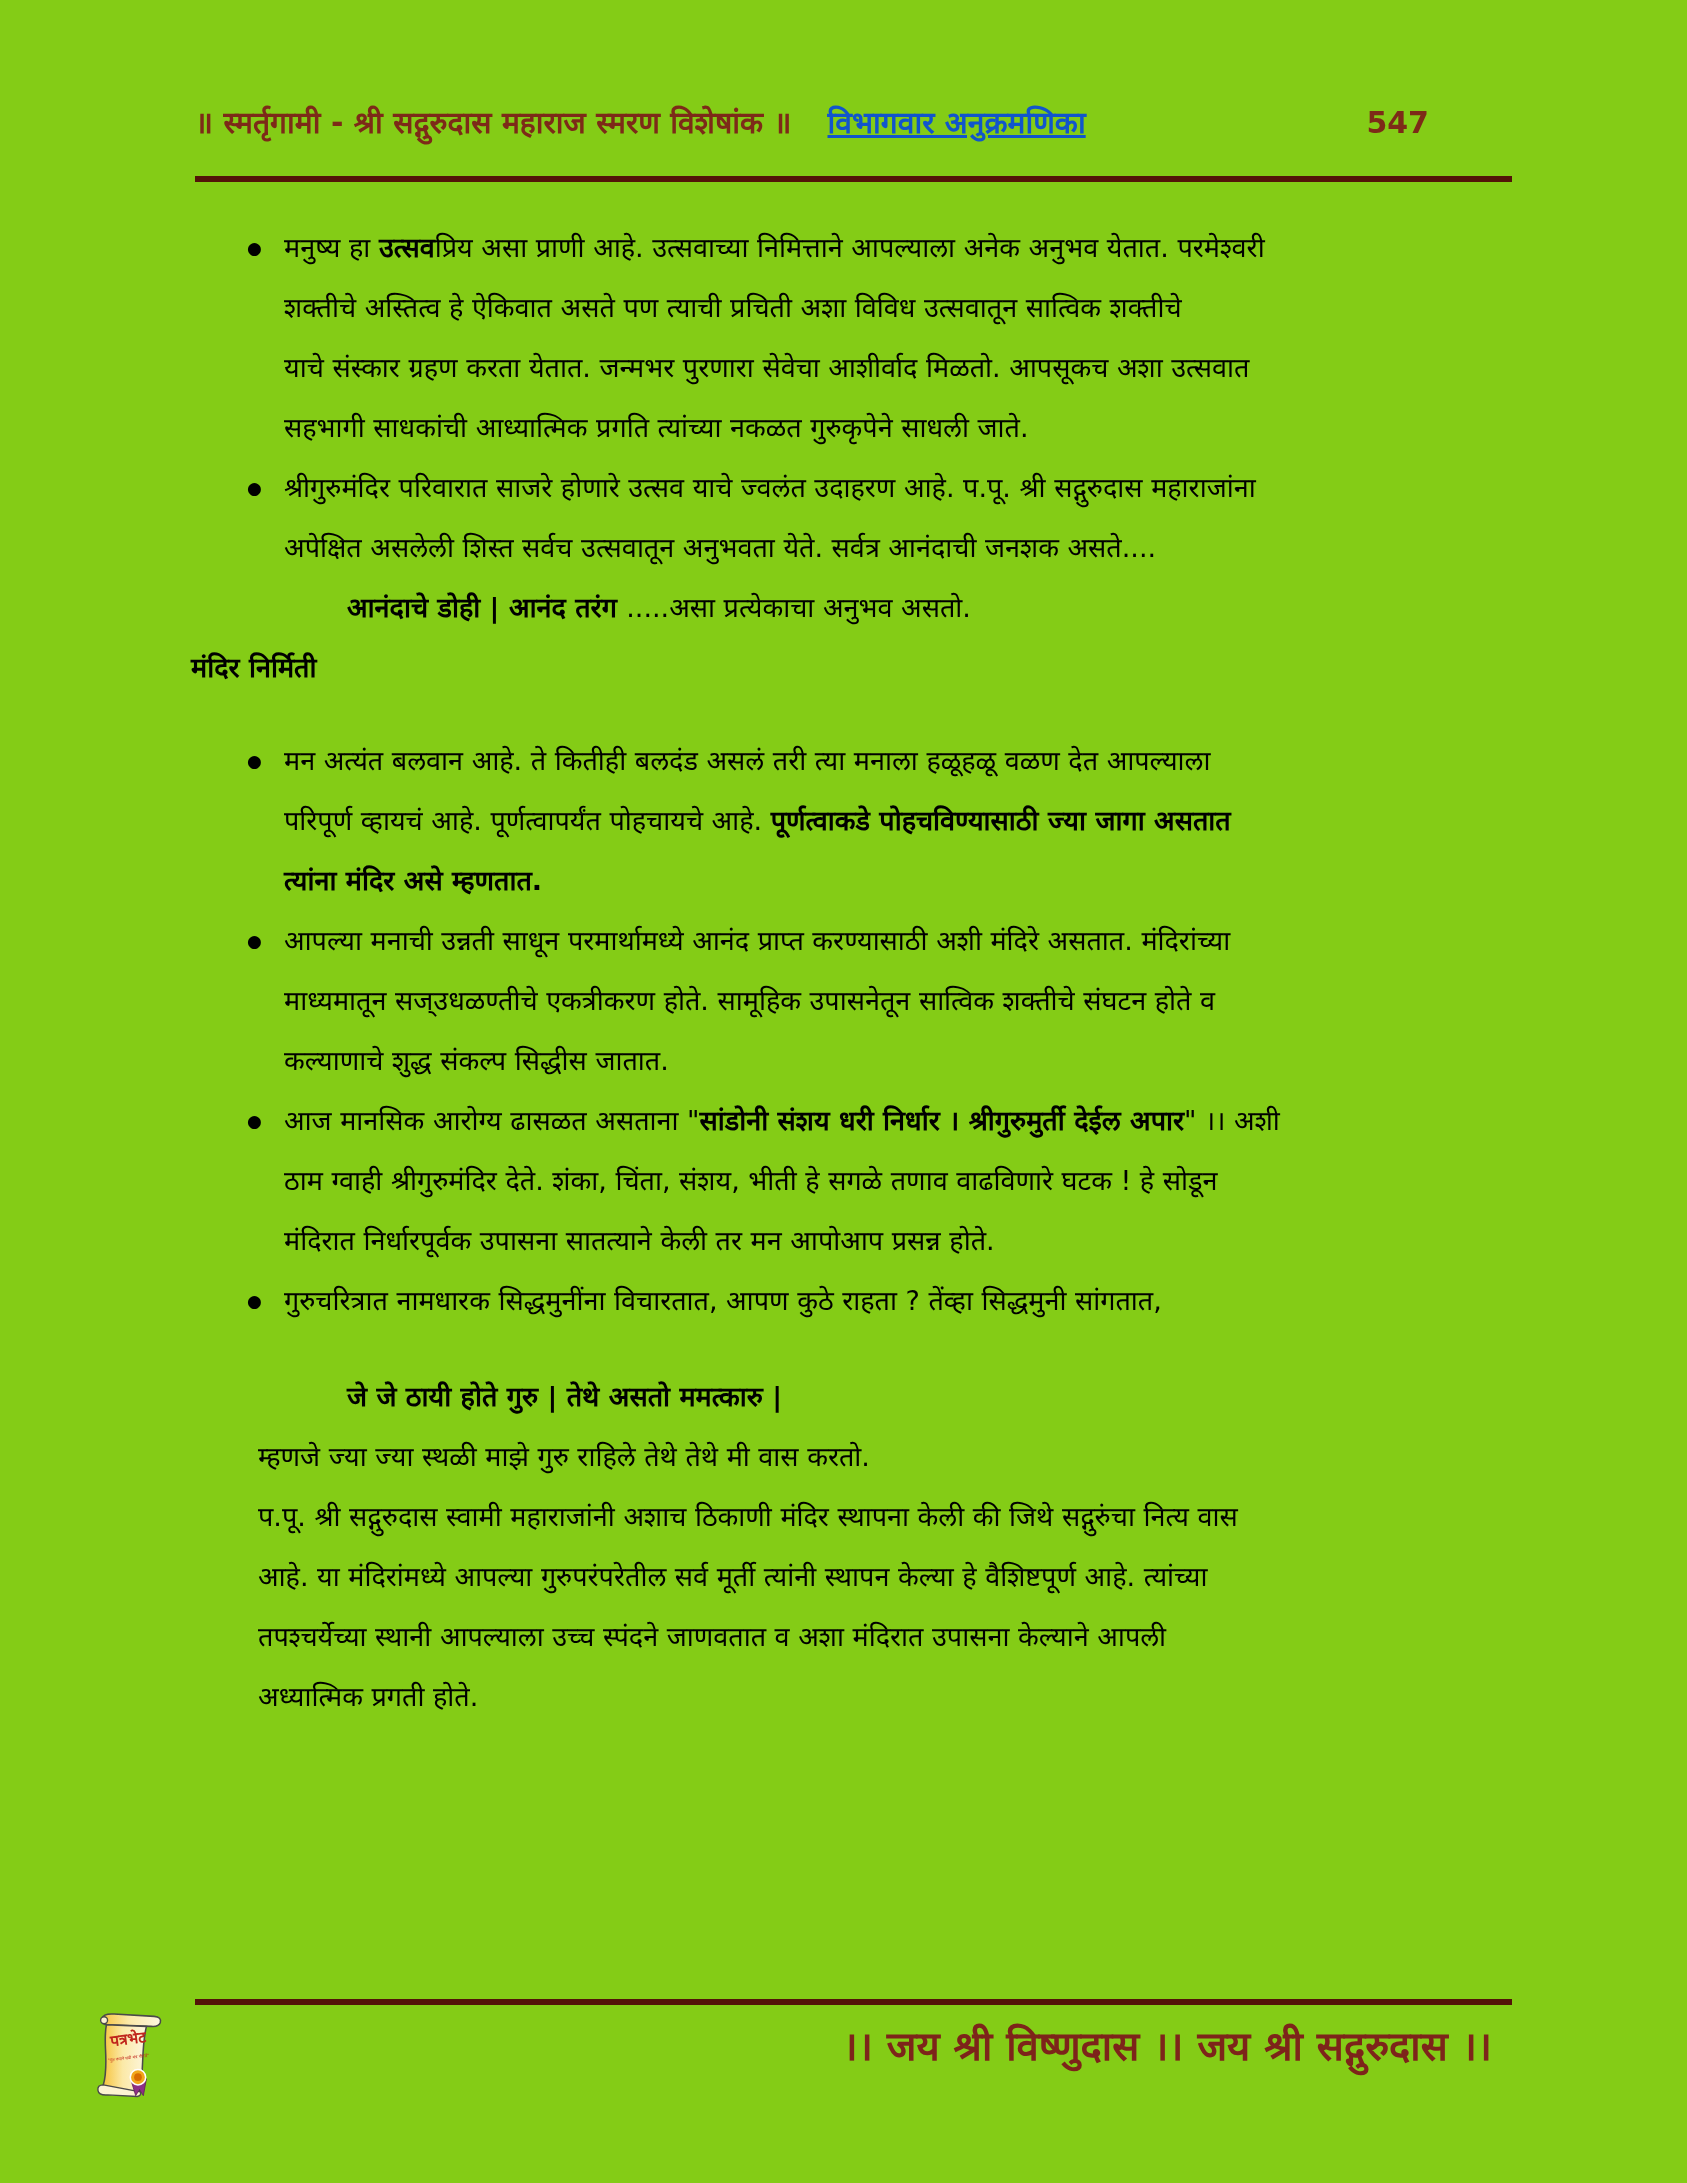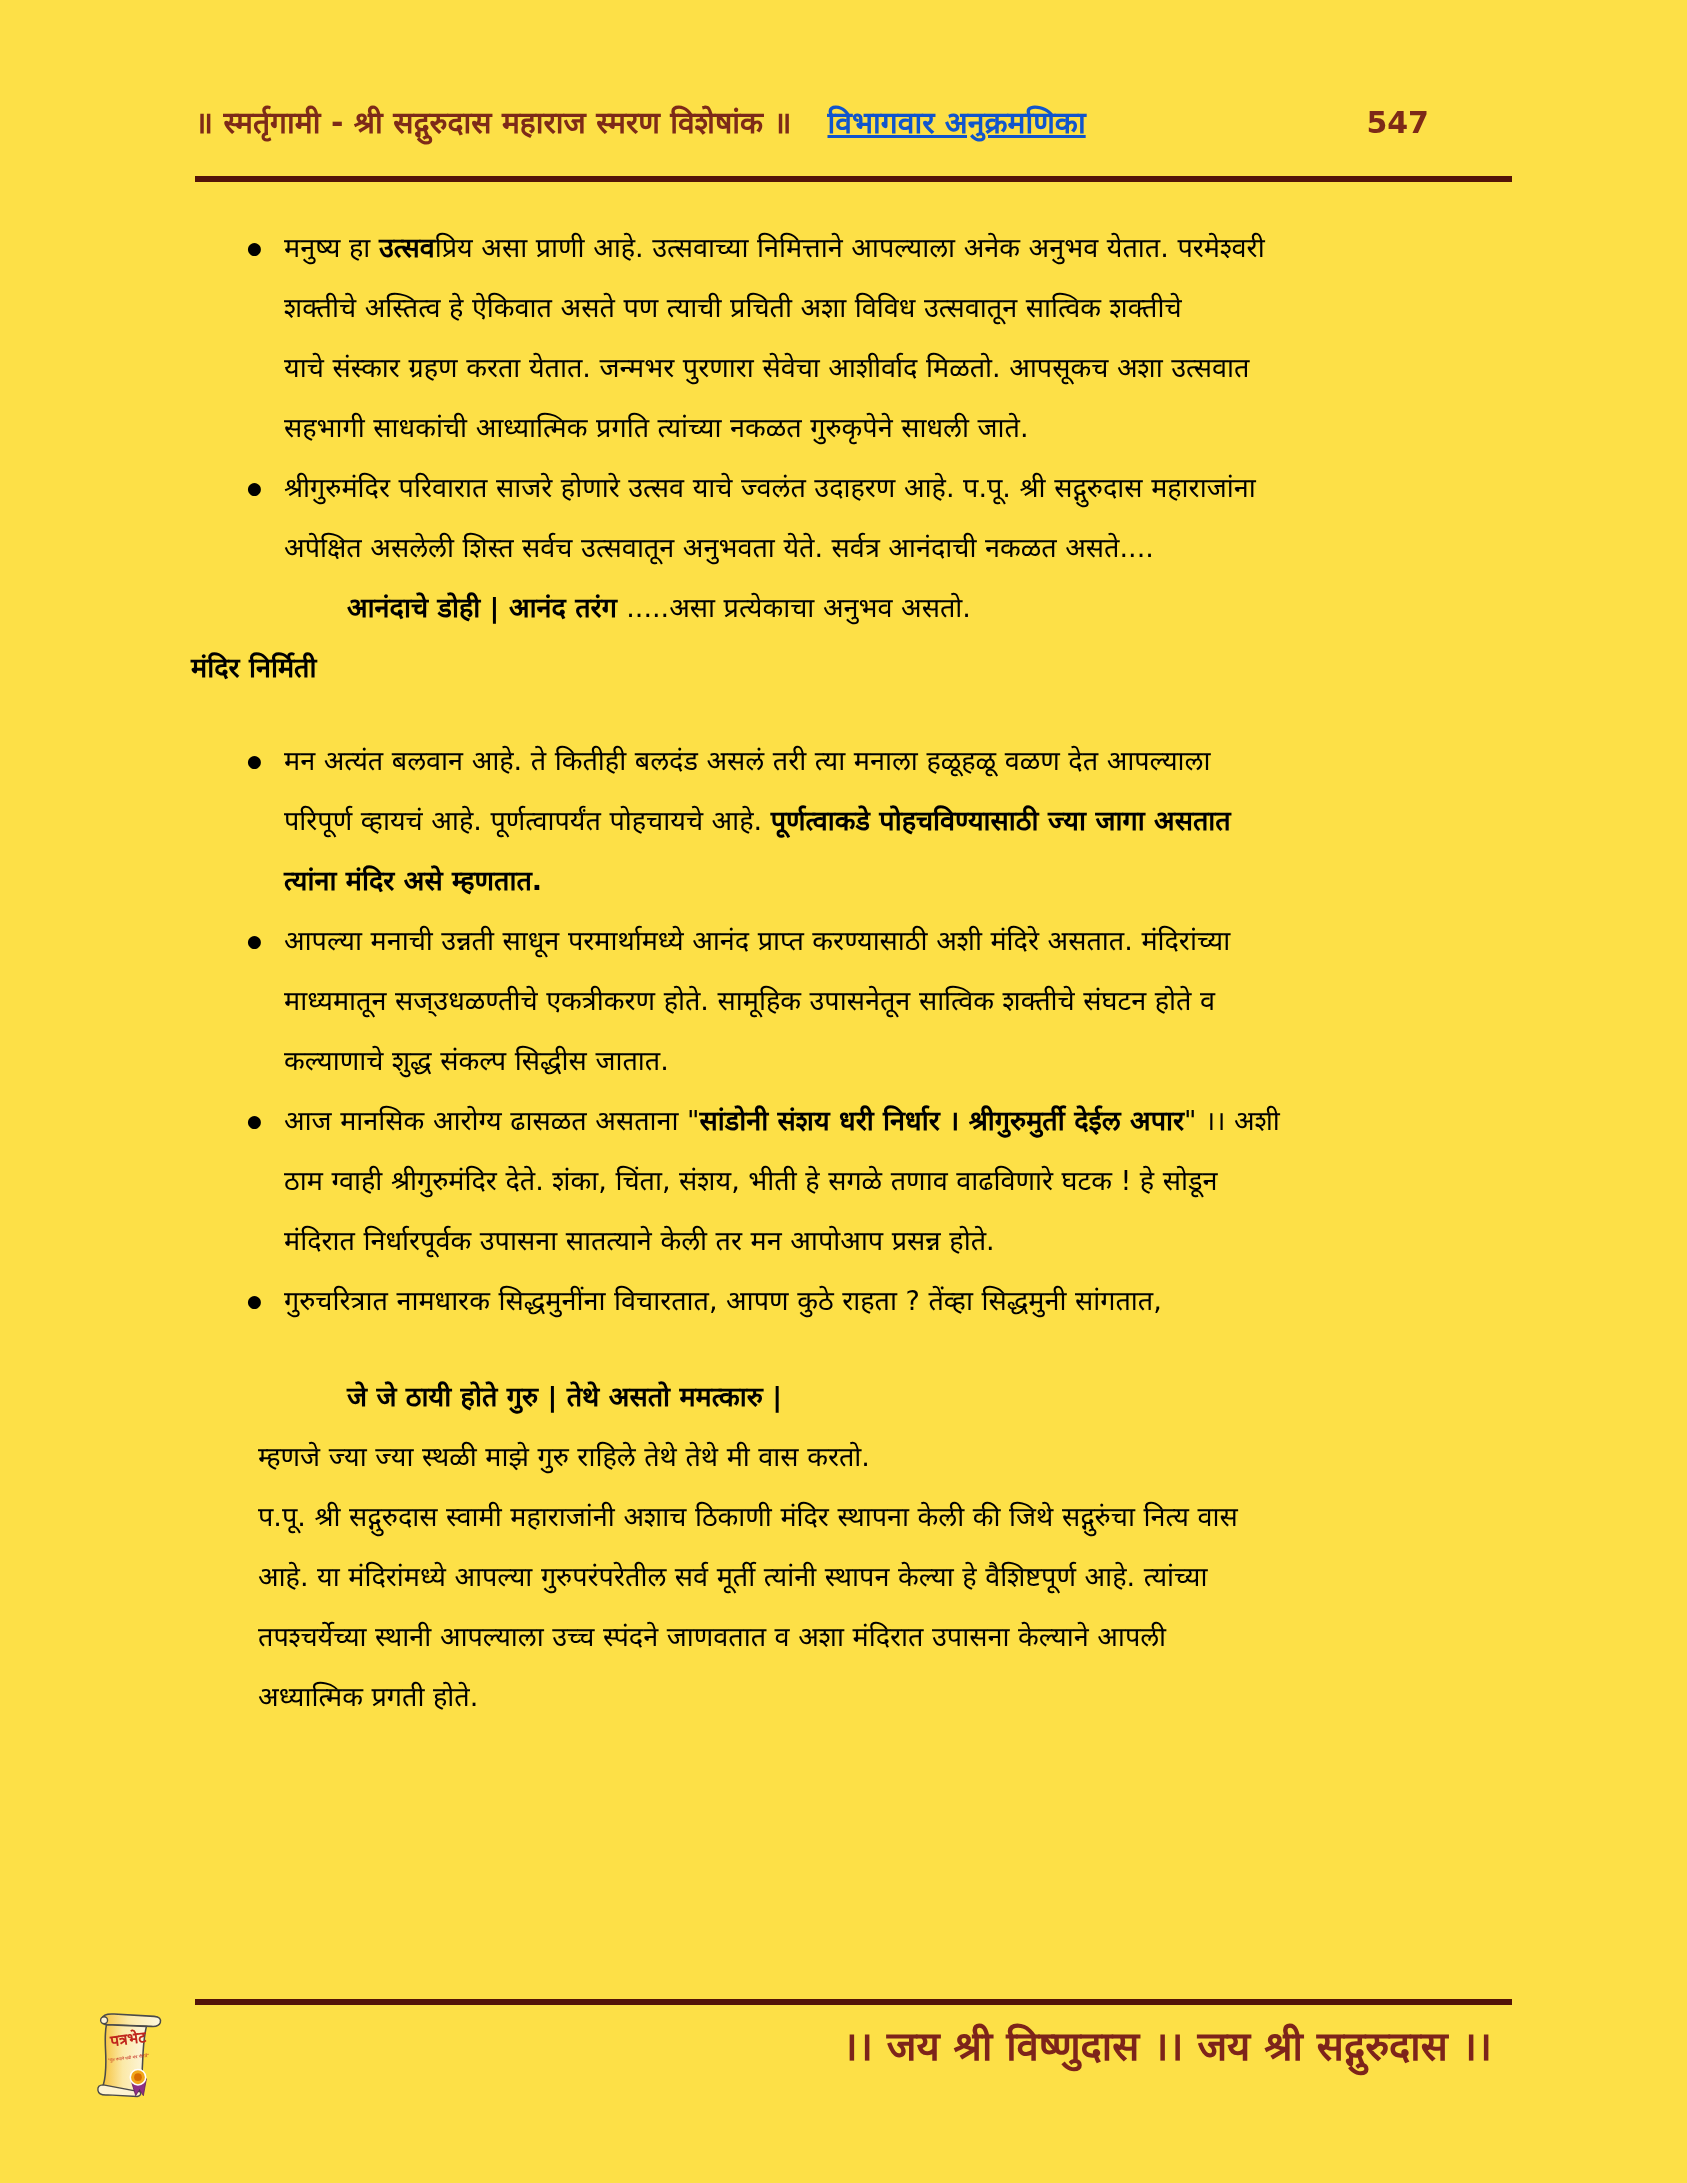--- a/index.html
+++ b/index.html
@@ -1,19 +1,19 @@
 <!DOCTYPE html>
 <html lang="mr" style="font-size:10.6px"><head>
 <meta charset="utf-8">
 <style>
   html,body{margin:0;padding:0;background:#e8e8e8;}
   .page{
     position:relative;
     width:1687px;height:2183px;
-    background:#fde047;
+    background:#84cc16;
     font-family:"DejaVu Sans", sans-serif;
     color:#000;
     overflow:hidden;
   }
   
   .hdr{
     position:absolute;left:195px;top:98px;width:1317px;
     display:flex;align-items:baseline;
     font-size:30px;font-weight:700;white-space:nowrap;
   }
@@ -66,21 +66,21 @@
       <span>मनुष्य हा </span><b>उत्सव</b><span>प्रिय असा प्राणी आहे. उत्सवाच्या निमित्ताने आपल्याला अनेक अनुभव येतात. परमेश्वरी</span>
     </div>
     <div class="ln li">शक्तीचे अस्तित्व हे ऐकिवात असते पण त्याची प्रचिती अशा विविध उत्सवातून सात्विक शक्तीचे</div>
     <div class="ln li">याचे संस्कार ग्रहण करता येतात. जन्मभर पुरणारा सेवेचा आशीर्वाद मिळतो. आपसूकच अशा उत्सवात</div>
     <div class="ln li">सहभागी साधकांची आध्यात्मिक प्रगति त्यांच्या नकळत गुरुकृपेने साधली जाते.</div>
 
     <div class="ln li">
       <span class="dot">●</span>
       <span>श्रीगुरुमंदिर परिवारात साजरे होणारे उत्सव याचे ज्वलंत उदाहरण आहे. प.पू. श्री सद्गुरुदास महाराजांना</span>
     </div>
-    <div class="ln li">अपेक्षित असलेली शिस्त सर्वच उत्सवातून अनुभवता येते. सर्वत्र आनंदाची नकळत असते....</div>
+    <div class="ln li">अपेक्षित असलेली शिस्त सर्वच उत्सवातून अनुभवता येते. सर्वत्र आनंदाची जनशक असते....</div>
 
     <div class="ln quote">
       <b>आनंदाचे डोही | आनंद तरंग </b><span>.....असा प्रत्येकाचा अनुभव असतो.</span>
     </div>
 
     <div class="ln head">मंदिर निर्मिती</div>
 
     <div class="ln li mt50">
       <span class="dot">●</span>
       <span>मन अत्यंत बलवान आहे. ते कितीही बलदंड असलं तरी त्या मनाला हळूहळू वळण देत आपल्याला</span>

